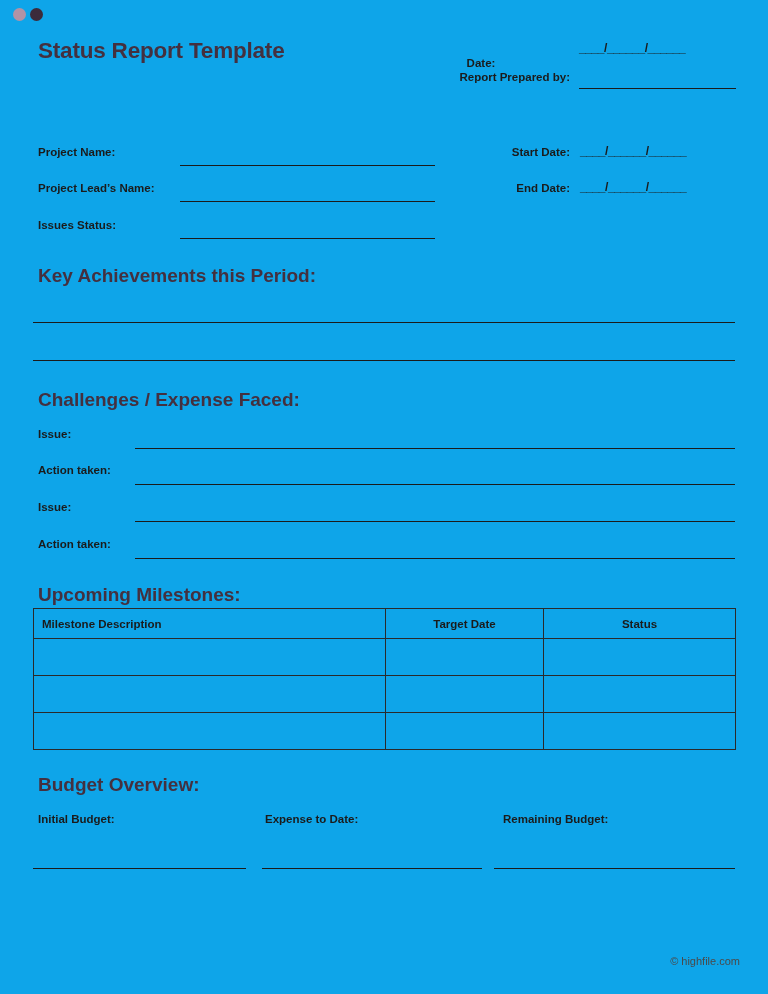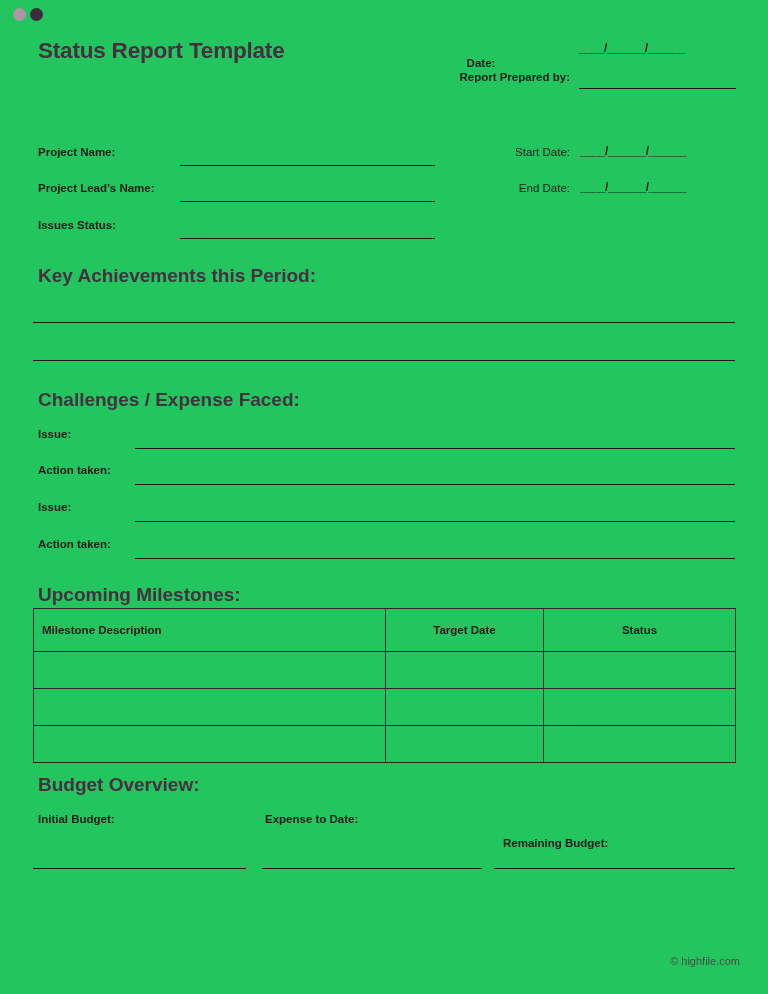--- a/index.html
+++ b/index.html
@@ -14,21 +14,21 @@
     font-family: "Liberation Sans", sans-serif;
     position: relative;
     overflow: hidden;
   }
 
   .page {
     position: absolute;
     left: 0; top: 0;
     width: 768px;
     height: 994px;
-    background: #22c55e;
+    background: #0ea5e9;
   }
 
   
   .dots {
     position: absolute;
     left: 13px;
     top: 8px;
     display: flex;
     gap: 4px;
     align-items: center;
@@ -82,21 +82,21 @@
     position: absolute;
     font-size: 11.5px;
     font-weight: bold;
     color: #1b1b1b;
     white-space: nowrap;
     text-align: center;
   }
   .fld-label-r {
     position: absolute;
     font-size: 11.5px;
-    font-weight: normal;
+    font-weight: bold;
     color: #1b1b1b;
     white-space: nowrap;
     text-align: right;
   }
 
   
   .section-head {
     position: absolute;
     left: 38px;
     font-size: 19px;
@@ -110,21 +110,21 @@
     position: absolute;
     left: 33px;
     top: 608px;
     width: 702px;
     border-collapse: collapse;
     table-layout: fixed;
   }
   .ms-table th, .ms-table td {
     border: 1.6px solid #2a2a2a;
     height: 37px;
-    padding: 15px 8px;
+    padding: 8px 8px;
   }
   .ms-table th {
     font-size: 11.5px;
     font-weight: bold;
     color: #1b1b1b;
     height: 30px;
   }
   .ms-table th.col-desc { text-align: left; width: 352px; }
   .ms-table th.col-date { text-align: center; width: 158px; }
   .ms-table th.col-stat { text-align: center; width: 192px; }
@@ -220,18 +220,18 @@
   </table>
 
   <div class="section-head" style="top:774px;">Budget Overview:</div>
 
   <div class="fld-label" style="left:38px; top:813px;">Initial Budget:</div>
   <div class="rule" style="left:33px; top:868px; width:213px;"></div>
 
   <div class="fld-label" style="left:265px; top:813px;">Expense to Date:</div>
   <div class="rule" style="left:262px; top:868px; width:220px;"></div>
 
-  <div class="fld-label" style="left:503px; top:813px;margin-top:24px;">Remaining Budget:</div>
+  <div class="fld-label" style="left:503px; top:813px;">Remaining Budget:</div>
   <div class="rule" style="left:494px; top:868px; width:241px;"></div>
 
   <div class="footer">© highfile.com</div>
 
 </div>
 
 </body></html>

